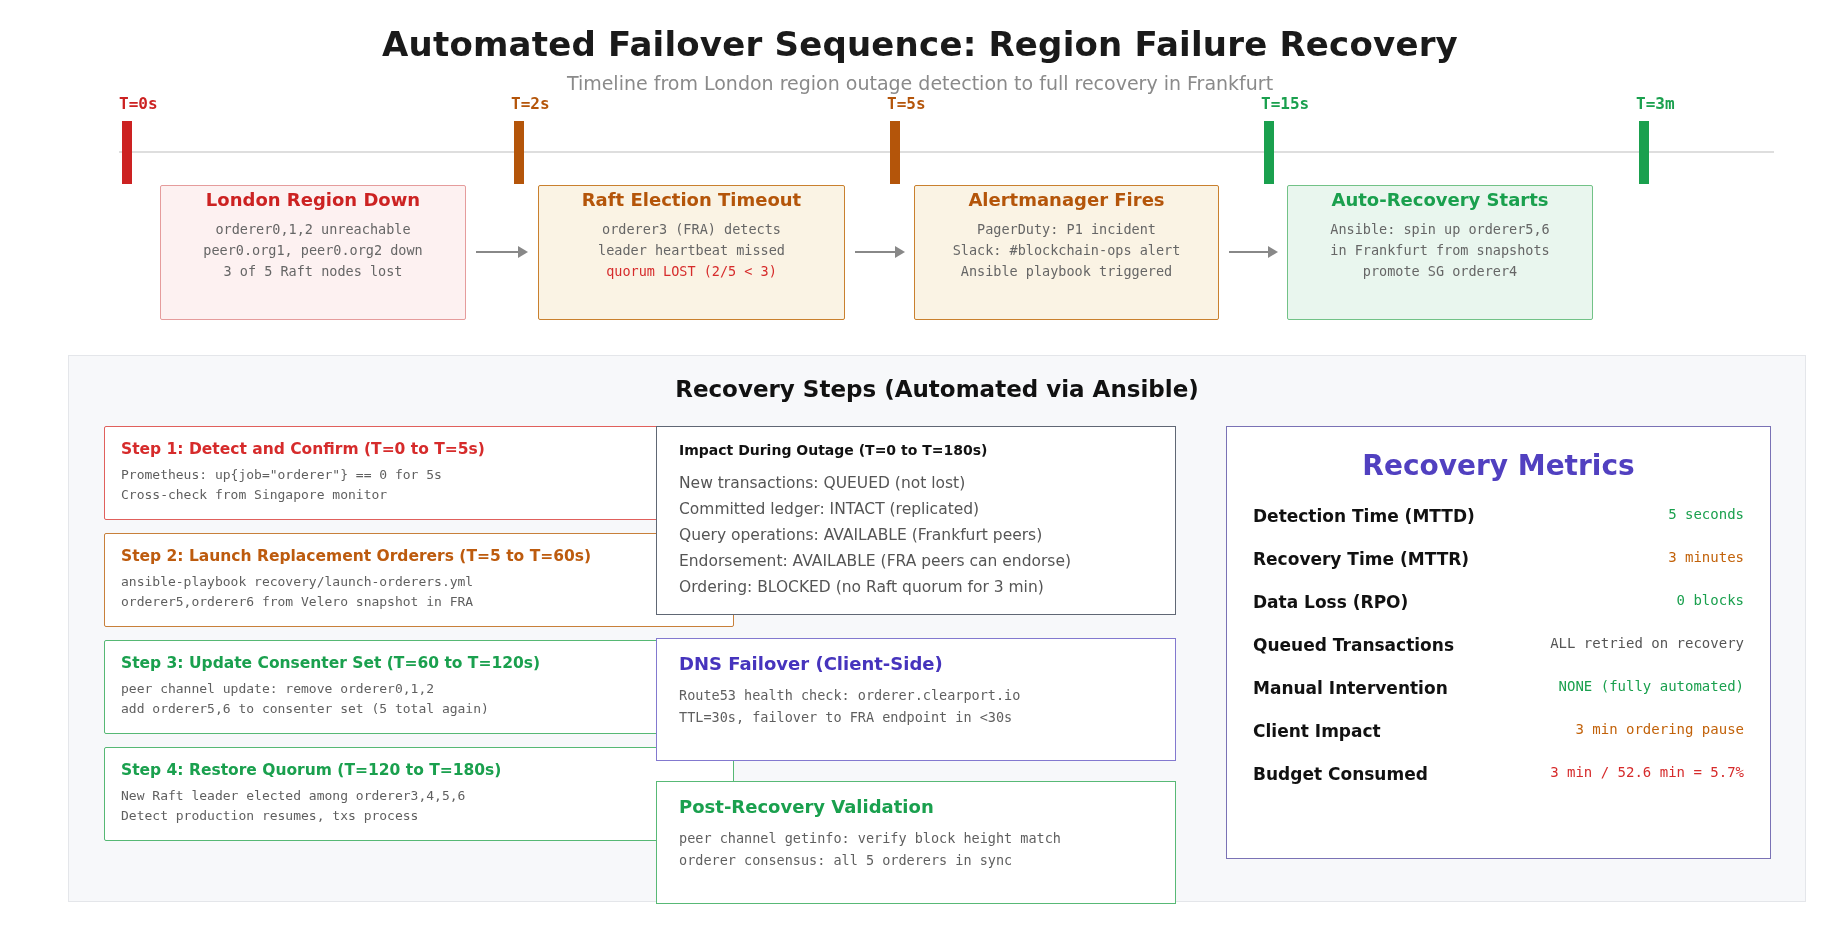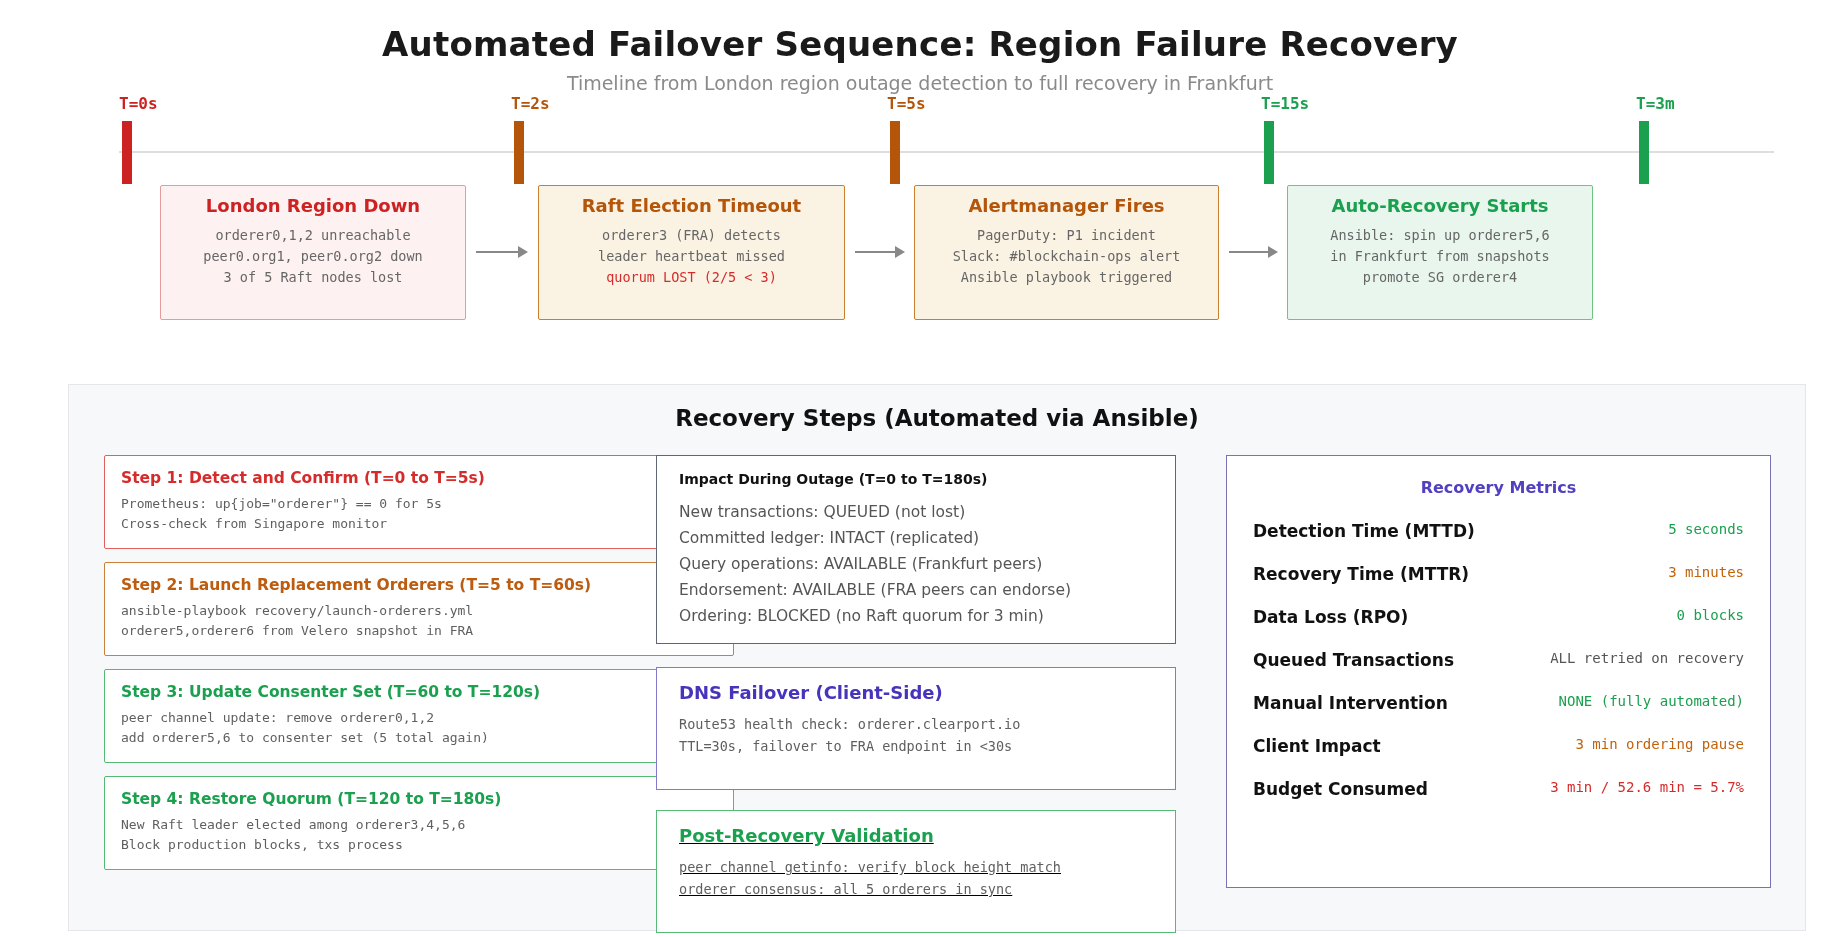--- a/index.html
+++ b/index.html
@@ -24,21 +24,21 @@
   .tl-bar { width:100%; height:100%; background:currentColor; }
   .tl-label {
     position:absolute; top:-27px; left:-3px; white-space:nowrap;
     font-family:"DejaVu Sans Mono","Liberation Mono",monospace;
     font-weight:bold; font-size:16px; color:currentColor;
   }
   .c-red { color:#cc2222; } .c-orange { color:#b4550a; } .c-green { color:#1aa04e; }
 
   .event-card {
     position:absolute; top:185px; height:135px; box-sizing:border-box;
-    border:1.5px solid; border-radius:2px; text-align:center; padding-top:9px;
+    border:1.5px solid; border-radius:2px; text-align:center; padding-top:3px;
   }
   .event-title { font-size:18px; font-weight:bold; margin-bottom:9px; }
   .event-line { font-family:"DejaVu Sans Mono","Liberation Mono",monospace; font-size:13.5px; line-height:21px; color:#666; }
   .line-red { color:#d62b2b; }
   .ev-0 { left:160px; width:306px; background:#fdf1f1; border-color:#e59c9c; }
   .ev-0 .event-title { color:#cc2222; }
   .ev-1 { left:538px; width:307px; background:#faf3e4; border-color:#c9802e; }
   .ev-1 .event-title { color:#b4550a; }
   .ev-2 { left:914px; width:305px; background:#faf3e4; border-color:#c9802e; }
   .ev-2 .event-title { color:#b4550a; }
@@ -48,21 +48,21 @@
   .arrow { position:absolute; top:251px; height:2px; background:#888; }
   .arrow::after {
     content:""; position:absolute; right:-2px; top:-5px; width:0; height:0;
     border-left:10px solid #888; border-top:6px solid transparent; border-bottom:6px solid transparent;
   }
   .ar-0 { left:476px; width:50px; } .ar-1 { left:855px; width:48px; } .ar-2 { left:1229px; width:47px; }
 
   
   .panel {
     position:absolute; left:68px; top:355px; width:1738px; height:547px; box-sizing:border-box;
-    background:#f7f8fa; border:1px solid #e4e6ea;margin-top:29px;
+    background:#f7f8fa; border:1px solid #e4e6ea;
   }
   .panel-title {
     position:absolute; top:20px; left:0; width:100%; text-align:center;
     font-size:23px; font-weight:bold; color:#111;
   }
   .col { position:absolute; top:70px; }
   .col-left  { left:35px;   width:630px; }
   .col-mid   { left:587px;  width:520px; }
   .col-right { left:1157px; width:545px; }
 
@@ -77,30 +77,30 @@
   .st-2 { border-color:#56b874; } .st-2 .step-title { color:#1aa04e; }
   .st-3 { border-color:#56b874; } .st-3 .step-title { color:#1aa04e; }
 
   .impact-card { background:#fff; border:1.5px solid #606774; padding:15px 22px 14px 22px; }
   .impact-title { font-size:14px; font-weight:bold; color:#111; margin-bottom:12px; }
   .impact-line { font-size:15.5px; color:#555; line-height:26px; }
 
   .info-card { background:#fff; border:1.5px solid; padding:14px 22px 32px 22px; }
   .dns-card { border-color:#8379cf; margin-top:23px; }
   .dns-card .info-title { color:#4634bd; }
-  .valid-card { border-color:#58b976; margin-top:20px;text-decoration:underline; }
+  .valid-card { border-color:#58b976; margin-top:20px; }
   .valid-card .info-title { color:#1aa04e; }
   .info-title { font-size:18px; font-weight:bold; margin-bottom:10px; }
   .info-line { font-family:"DejaVu Sans Mono","Liberation Mono",monospace; font-size:13.5px; line-height:22px; color:#5f5f5f; }
 
   .metrics-card {
     background:#fff; border:1.5px solid #7a72b5; box-sizing:border-box;
     height:433px; padding:22px 26px 20px 26px;
   }
-  .metrics-title { text-align:center; font-size:16px; font-weight:bold; color:#5140c0; margin-bottom:24px; }
+  .metrics-title { text-align:center; font-size:28px; font-weight:bold; color:#5140c0; margin-bottom:24px; }
   .metrics-rows { display:flex; flex-direction:column; gap:21px; }
   .metric-row { position:relative; height:22px; }
   .metric-label {
     position:relative; z-index:2; background:#fff; padding-right:3px;
     font-size:17px; font-weight:bold; color:#111;
   }
   .metric-value {
     position:absolute; right:0; top:0; z-index:1; white-space:nowrap;
     font-family:"DejaVu Sans Mono","Liberation Mono",monospace; font-size:14px;
   }
@@ -184,21 +184,21 @@
         <div class="step-line">orderer5,orderer6 from Velero snapshot in FRA</div>
       </div>
       <div class="step-card st-2">
         <div class="step-title">Step 3: Update Consenter Set (T=60 to T=120s)</div>
         <div class="step-line">peer channel update: remove orderer0,1,2</div>
         <div class="step-line">add orderer5,6 to consenter set (5 total again)</div>
       </div>
       <div class="step-card st-3">
         <div class="step-title">Step 4: Restore Quorum (T=120 to T=180s)</div>
         <div class="step-line">New Raft leader elected among orderer3,4,5,6</div>
-        <div class="step-line">Block production blocks, txs process</div>
+        <div class="step-line">Detect production resumes, txs process</div>
       </div>
     </div>
 
     <div class="col col-mid">
       <div class="impact-card">
         <div class="impact-title">Impact During Outage (T=0 to T=180s)</div>
         <div class="impact-line">New transactions: QUEUED (not lost)</div>
         <div class="impact-line">Committed ledger: INTACT (replicated)</div>
         <div class="impact-line">Query operations: AVAILABLE (Frankfurt peers)</div>
         <div class="impact-line">Endorsement: AVAILABLE (FRA peers can endorse)</div>

